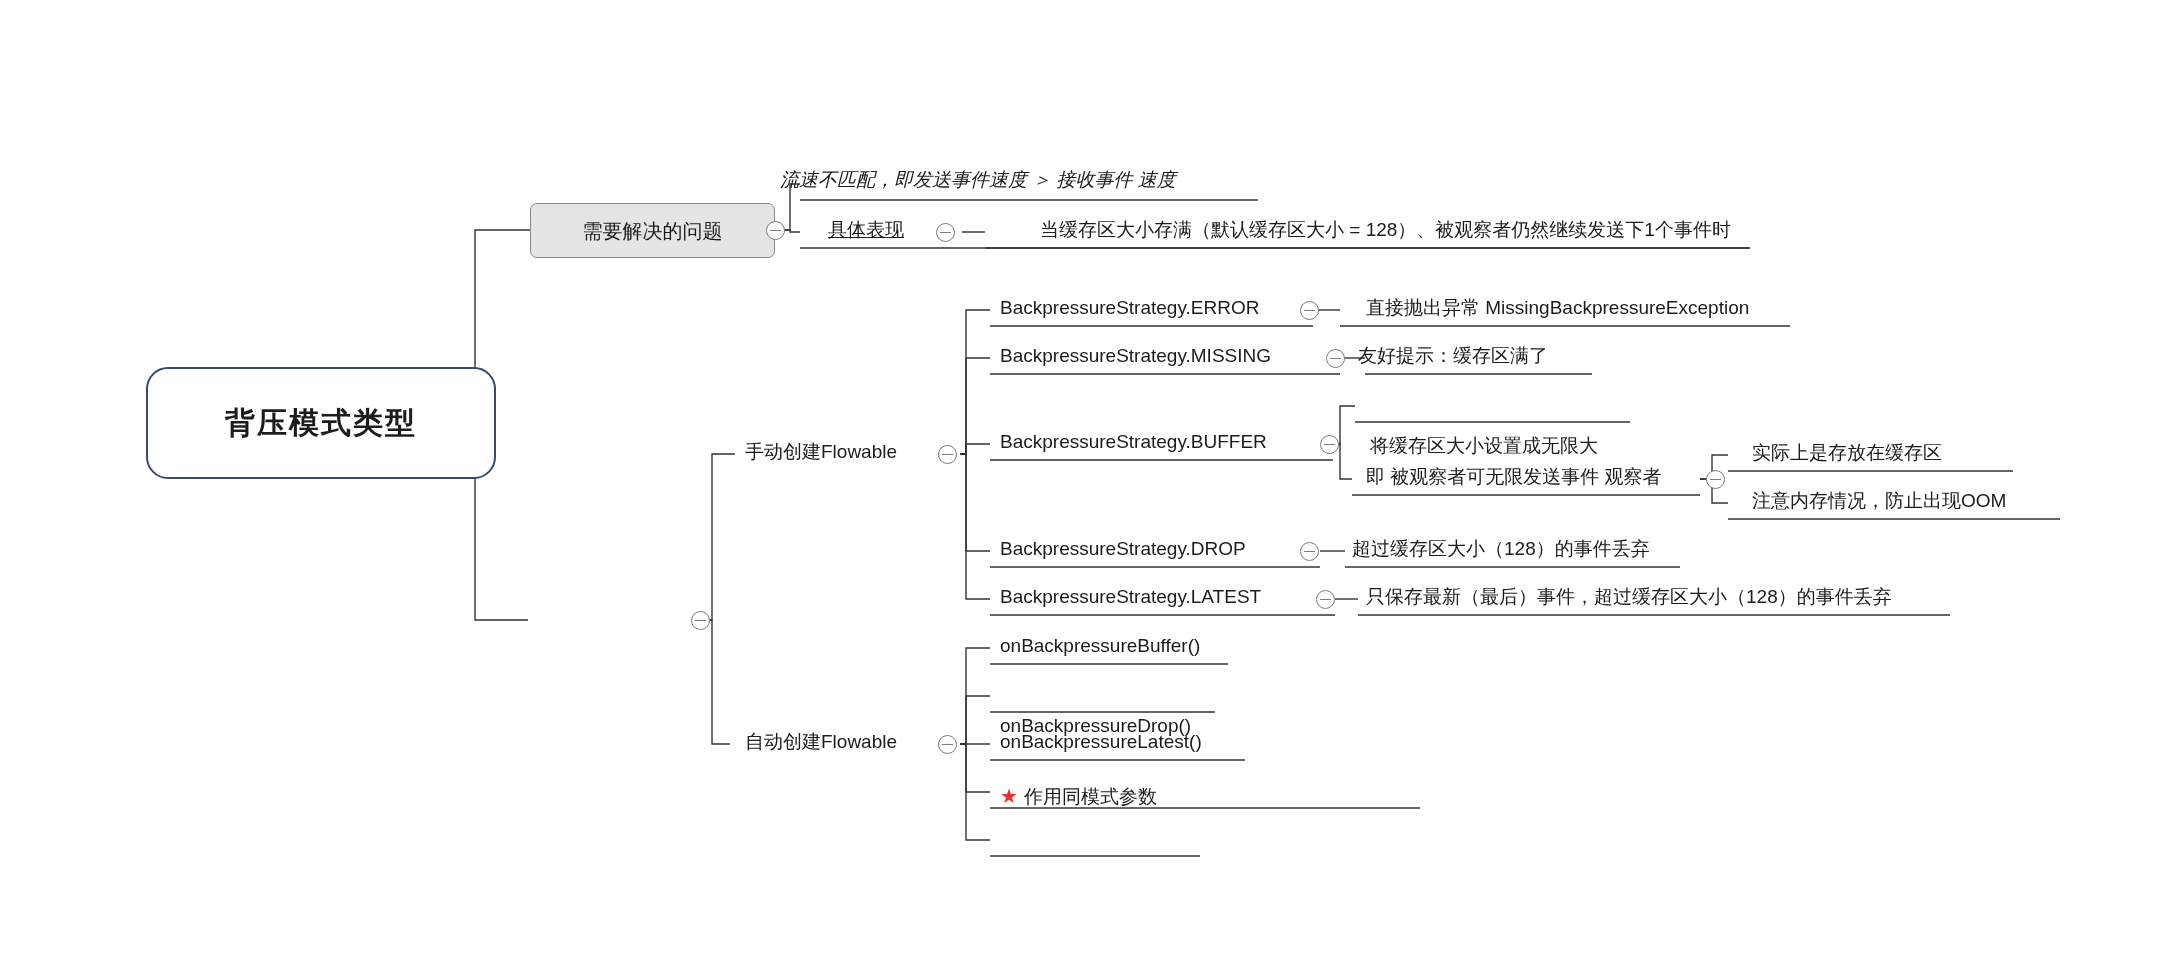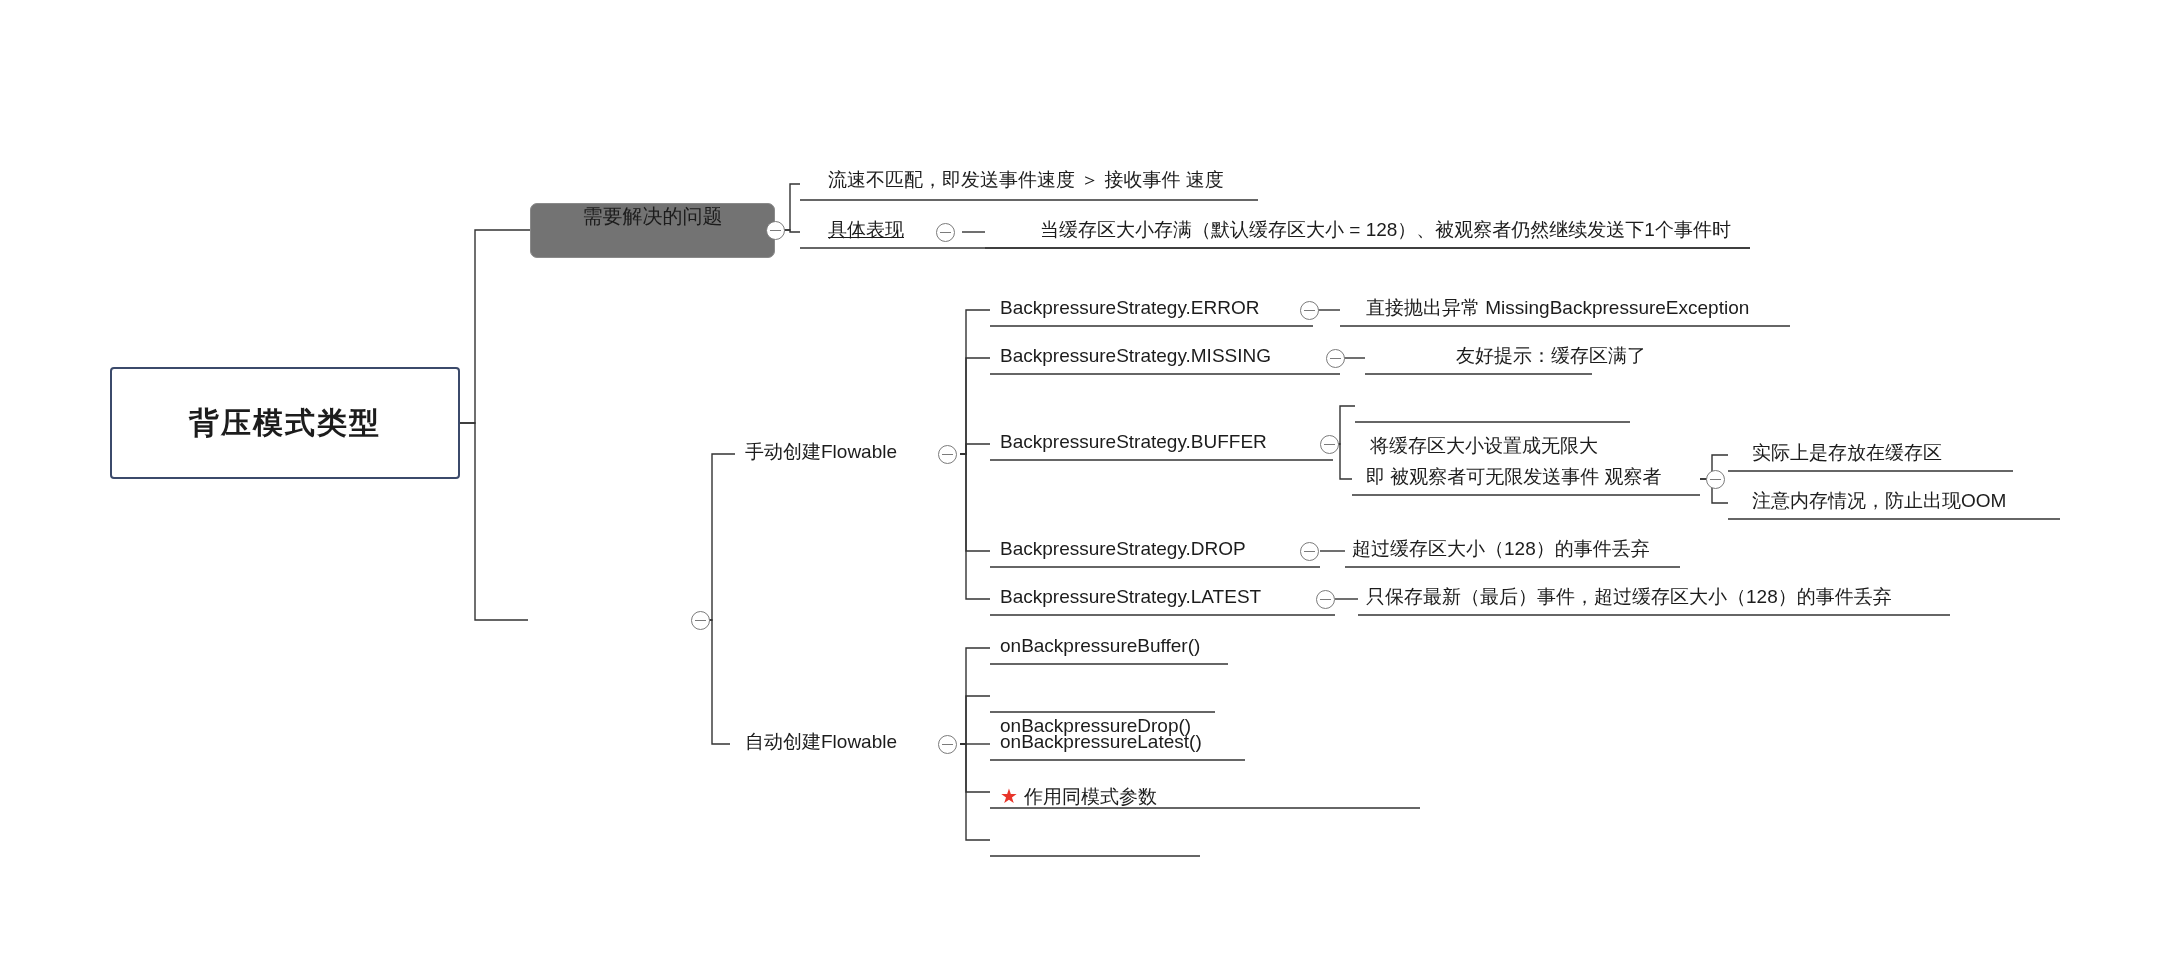--- a/index.html
+++ b/index.html
@@ -30,38 +30,40 @@
     position: absolute;
     white-space: nowrap;
     color: #1c1c1c;
     font-size: 19px;
     line-height: 1.2;
   }
   
   .root-node {
     box-sizing: border-box;
     border: 2px solid #3b4a6b;
-    border-radius: 4px;
+    border-radius: 22px;
     background: #ffffff;
     font-size: 30px;
     font-weight: bold;
     letter-spacing: 2px;
     color: #1c1c1c;
     display: flex;
     align-items: center;
     justify-content: center;
+    margin-left: 36px;
   }
   
   .box-node {
     box-sizing: border-box;
     border: 1px solid #8a8a8a;
     border-radius: 7px;
-    background: #737373;
+    background: #e5e5e5;
     font-size: 20px;
     display: flex;
+    align-items: center;
     justify-content: center;
     color: #1c1c1c;
   }
   .plain-node {
     font-size: 19px;
     color: #1c1c1c;
   }
   .star {
     color: #e8352a;
     font-size: 20px;
@@ -162,21 +164,21 @@
     <span>背压模式类型</span>
   </div>
 
   <div class="node box-node" style="left:530px; top:203px; width:245px; height:55px;">
     <span>需要解决的问题</span>
   </div>
   <div class="collapse-btn" style="left:766px; top:221px;"></div>
 
   <div class="collapse-btn" style="left:691px; top:611px;"></div>
 
-  <div class="node plain-node" style="left:828px; top:169px;">
+  <div class="node plain-node" style="left:780px; top:169px;font-style:italic;">
     <span>流速不匹配，即发送事件速度 ＞ 接收事件 速度</span>
   </div>
 
   <div class="node plain-node" style="left:828px; top:219px;text-decoration:underline;">
     <span>具体表现</span>
   </div>
   <div class="collapse-btn" style="left:936px; top:223px;"></div>
 
   <div class="node plain-node" style="left:1040px; top:219px;">
     <span>当缓存区大小存满（默认缓存区大小 = 128）、被观察者仍然继续发送下1个事件时</span>
@@ -197,21 +199,21 @@
   </div>
   <div class="collapse-btn" style="left:1300px; top:301px;"></div>
   <div class="node plain-node" style="left:1366px; top:297px;">
     <span>直接抛出异常 MissingBackpressureException</span>
   </div>
 
   <div class="node plain-node" style="left:1000px; top:345px;">
     <span>BackpressureStrategy.MISSING</span>
   </div>
   <div class="collapse-btn" style="left:1326px; top:349px;"></div>
-  <div class="node plain-node" style="left:1456px; top:345px;">
+  <div class="node plain-node" style="left:1358px; top:345px;">
     <span>友好提示：缓存区满了</span>
   </div>
 
   <div class="node plain-node" style="left:1000px; top:431px;">
     <span>BackpressureStrategy.BUFFER</span>
   </div>
   <div class="collapse-btn" style="left:1320px; top:435px;"></div>
 
   <div class="node plain-node" style="left:1370px; top:393px;margin-top:42px;">
     <span>将缓存区大小设置成无限大</span>

